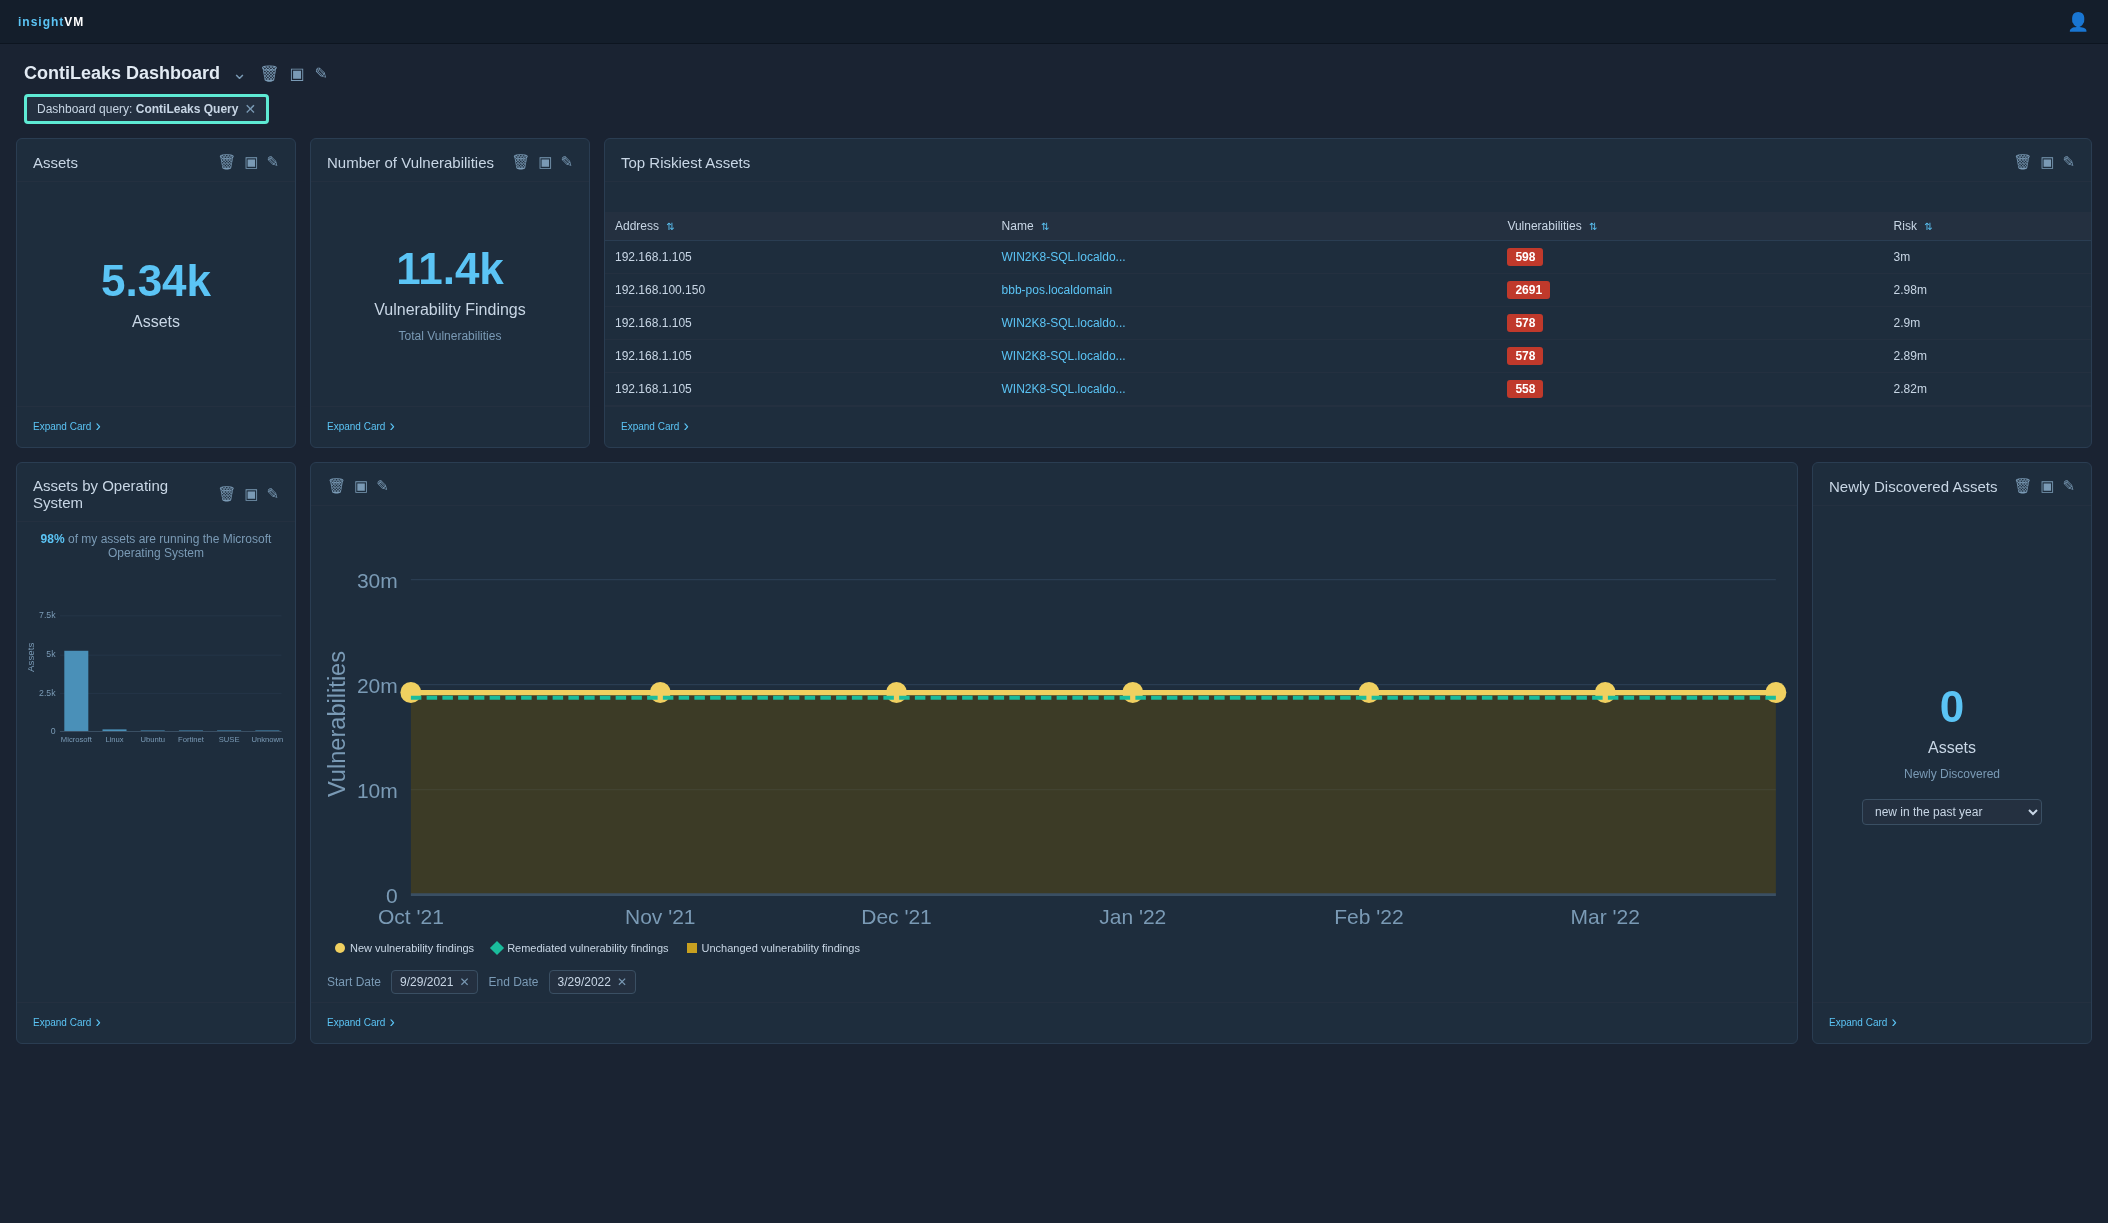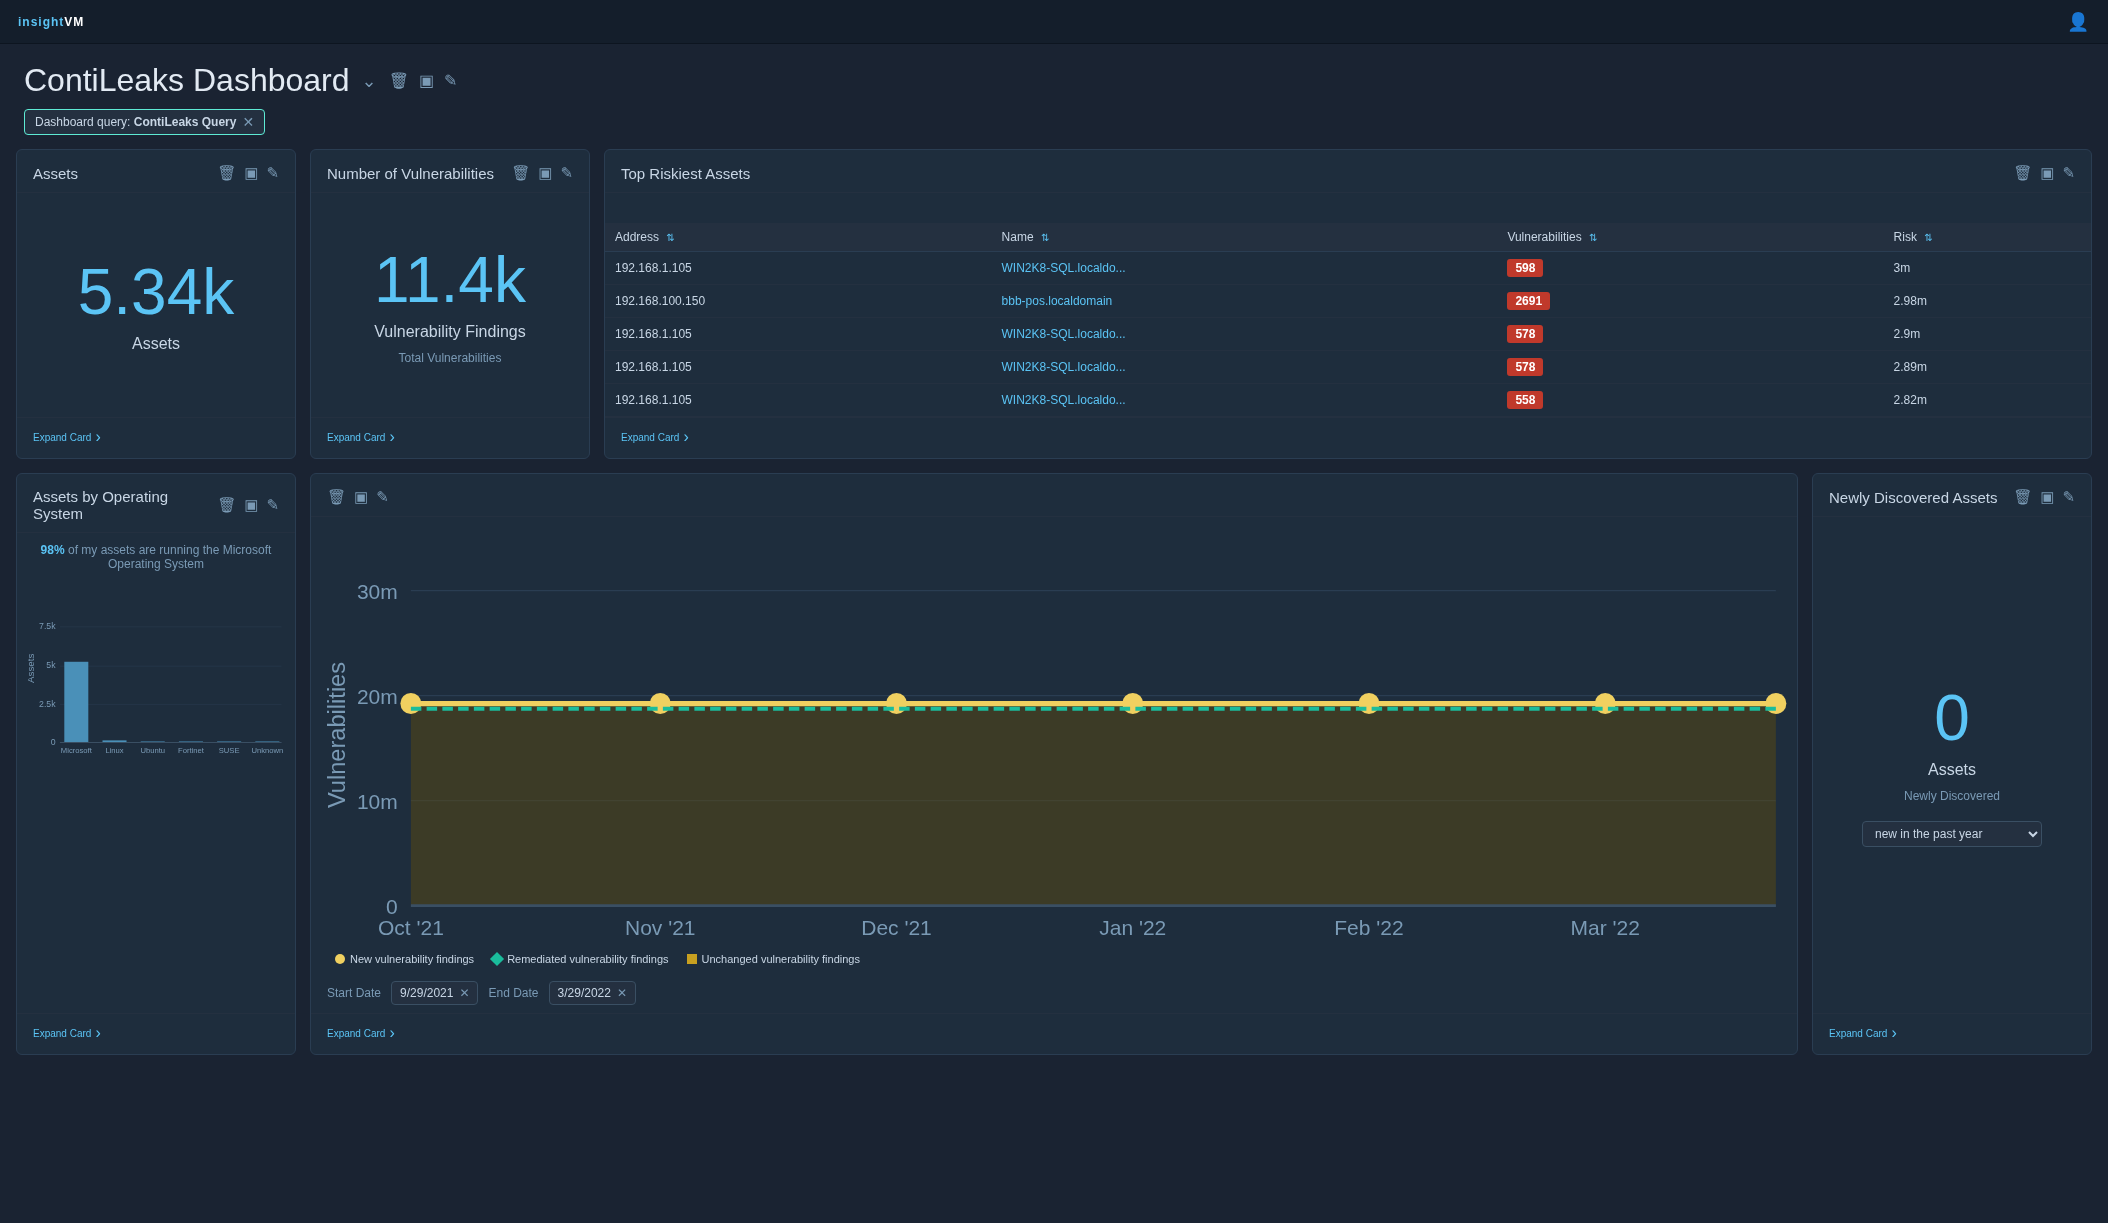--- a/index.html
+++ b/index.html
@@ -29,38 +29,38 @@
     .topnav-right { margin-left: auto; color: #7a9ab5; font-size: 18px; cursor: pointer; }
 
     
     .page-header {
       padding: 18px 24px 10px 24px;
       display: flex;
       align-items: center;
       gap: 12px;
     }
     .page-title {
-      font-size: 32px;
-      font-weight: 400;
+      font-size: 18px;
+      font-weight: 700;
       color: #e2eaf3;
     }
     .page-title-chevron { color: #7a9ab5; font-size: 18px; cursor: pointer; }
     .page-header-icons { display: flex; gap: 10px; color: #7a9ab5; font-size: 16px; }
     .page-header-icons span { cursor: pointer; }
 
     
     .filter-bar {
       padding: 0 24px 14px 24px;
     }
     .filter-tag {
       display: inline-flex;
       align-items: center;
       gap: 6px;
       background: #243040;
-      border: 1px solid #5eead4;
+      border: 3px solid #5eead4;
       border-radius: 4px;
       padding: 4px 10px;
       font-size: 12px;
       color: #c8d6e5;
     }
     .filter-tag-close { cursor: pointer; color: #7a9ab5; font-size: 14px; }
 
     
     .card {
       background: #1e2d3d;
@@ -101,22 +101,22 @@
       font-size: 10px;
       cursor: pointer;
       display: inline-flex;
       align-items: center;
       gap: 4px;
     }
     .expand-link::after { content: '›'; font-size: 16px; }
 
     
     .big-stat-number {
-      font-size: 64px;
-      font-weight: 400;
+      font-size: 44px;
+      font-weight: 700;
       color: #5bc4f5;
       line-height: 1.1;
       text-align: center;
     }
     .big-stat-label {
       font-size: 16px;
       color: #c8d6e5;
       margin-top: 8px;
     }
     .big-stat-sublabel {

